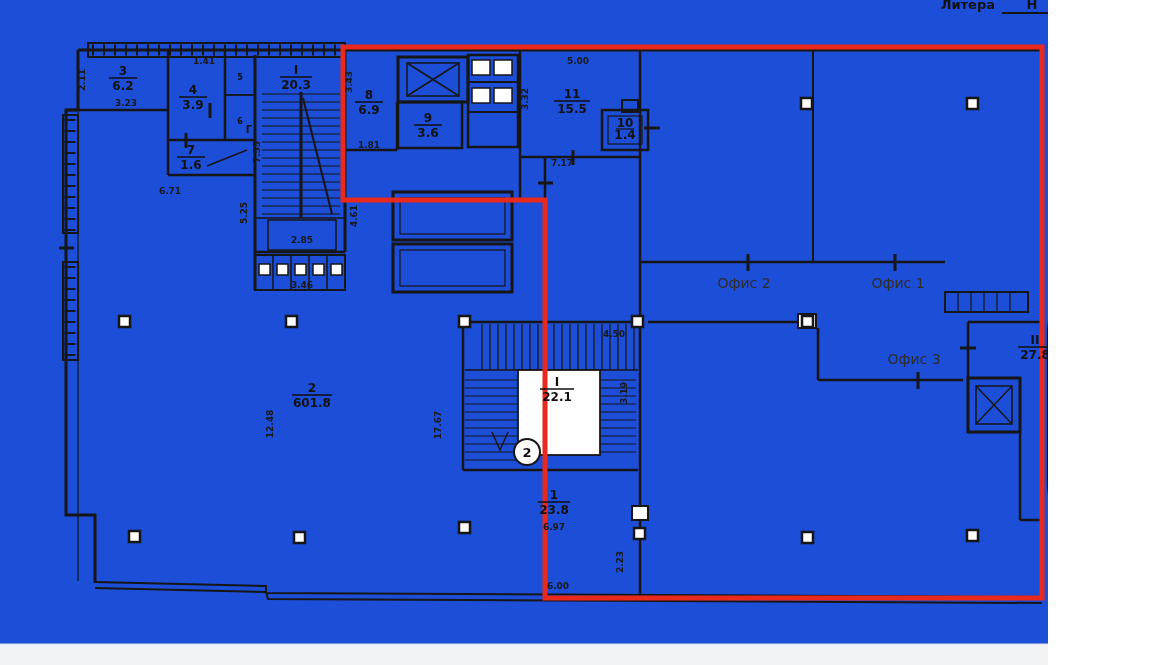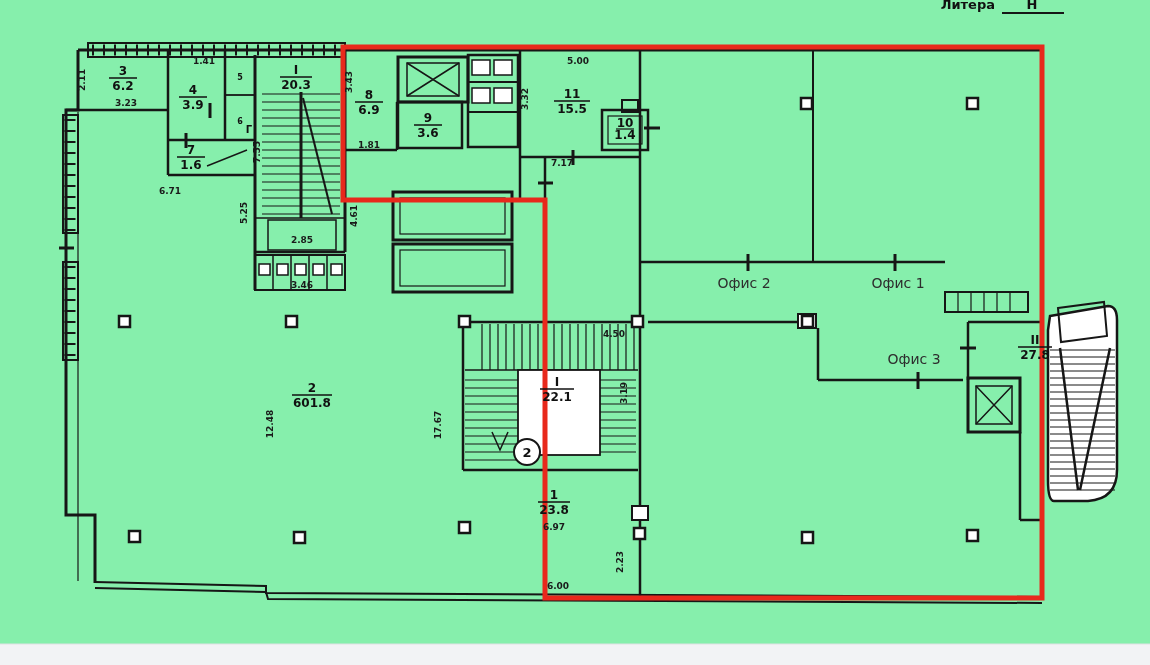--- a/index.html
+++ b/index.html
@@ -1,16 +1,16 @@
 <!DOCTYPE html>
 <html><head>
 <meta charset="utf-8">
 <style>
   html,body{margin:0;padding:0;background:#ffffff;}
-  .page{position:relative;width:1150px;height:665px;background:#86efac;overflow:hidden;
+  .page{position:relative;width:1048px;height:665px;background:#1d4ed8;overflow:hidden;
         font-family:"DejaVu Sans",sans-serif;}
   svg text{font-family:"DejaVu Sans",sans-serif;fill:#111;}
   .roomnum,.roomarea{font-weight:bold;font-size:12px;text-anchor:middle;}
   .dim{font-weight:bold;font-size:9px;text-anchor:middle;fill:#1a1a1a;}
   .office{font-size:14px;text-anchor:middle;fill:#2d2d2d;}
   .tiny{font-size:8px;}
 </style>
 </head>
 <body>
 

